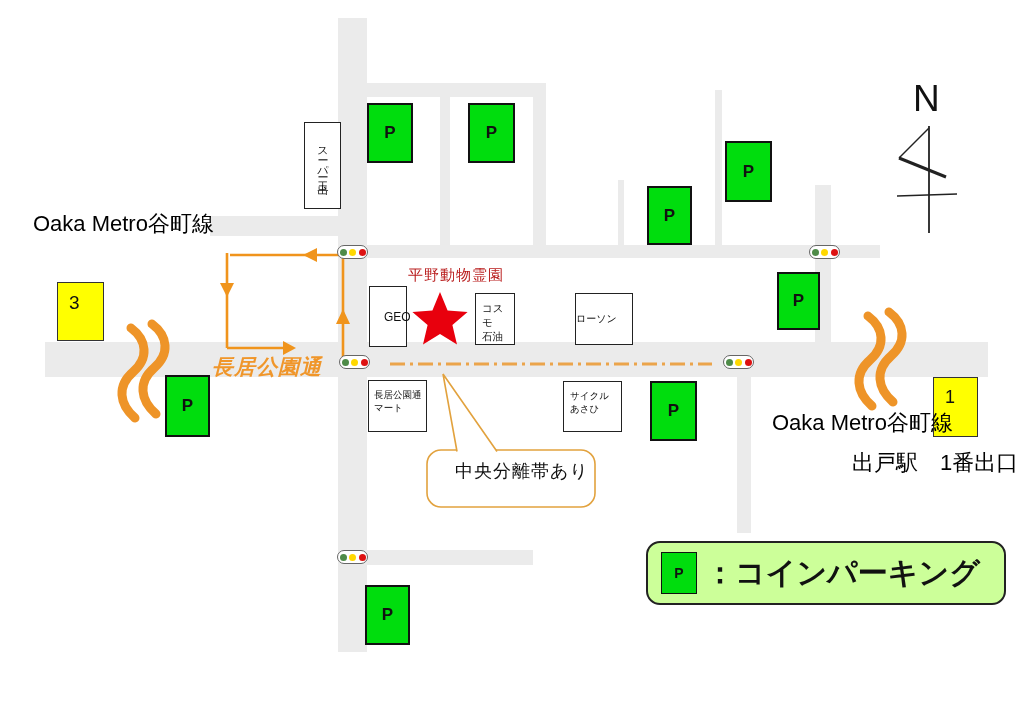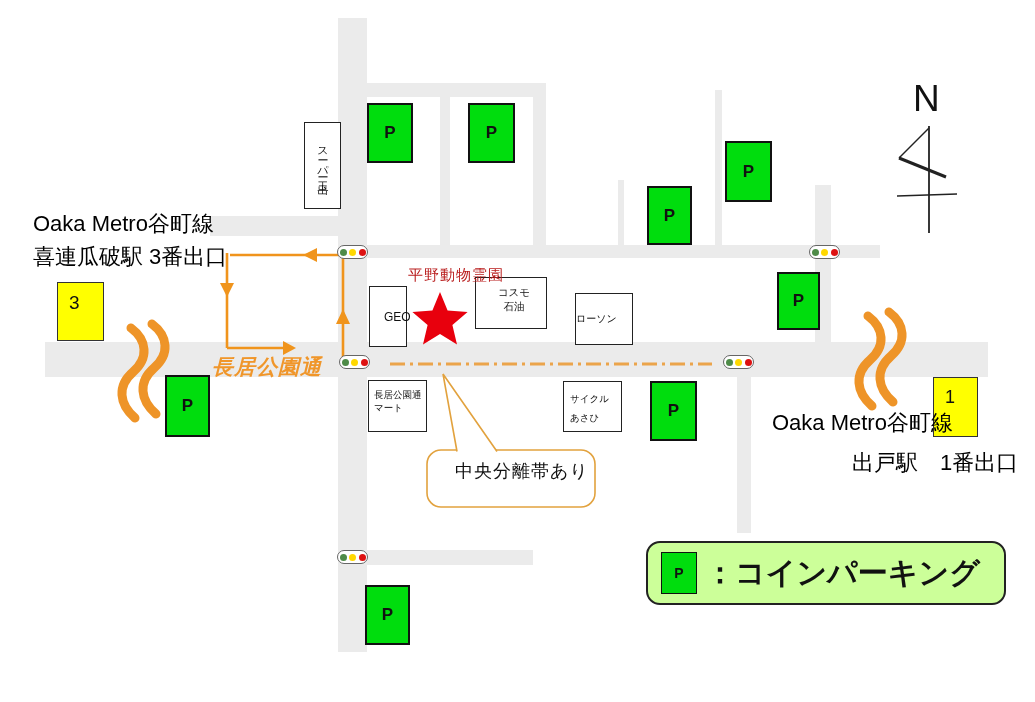--- a/index.html
+++ b/index.html
@@ -118,32 +118,32 @@
   <div class="pbox z3" style="left:165px;top:375px;width:45px;height:62px;">
       <span>P</span>
     </div>
 
   <div class="lm z3" style="left:304px;top:122px;width:37px;height:87px;display:flex;align-items:center;justify-content:center;">
     <span class="vert">スーパー玉出</span>
   </div>
   <div class="lm z3" style="left:369px;top:286px;width:38px;height:61px;display:flex;align-items:center;padding-left:14px;font-size:12px;">
     <span class="txt">GEO</span>
   </div>
-  <div class="lm z3" style="left:475px;top:277px;width:72px;height:52px;padding:7px 0 0 6px;font-size:10.5px;line-height:14px;text-align:center;">
+  <div class="lm z3" style="left:475px;top:293px;width:40px;height:52px;padding:7px 0 0 6px;font-size:10.5px;line-height:14px;">
     <span class="txt">コスモ
 石油</span>
   </div>
   <div class="lm z3" style="left:575px;top:293px;width:58px;height:52px;display:flex;align-items:center;padding-left:0;font-size:10px;">
     <span class="txt">ローソン</span>
   </div>
   <div class="lm z3" style="left:368px;top:380px;width:59px;height:52px;padding:7px 0 0 5px;font-size:9.5px;line-height:13px;">
     <span class="txt">長居公園通
 マート</span>
   </div>
-  <div class="lm z3" style="left:563px;top:381px;width:59px;height:51px;padding:7px 0 0 6px;font-size:9.5px;line-height:19px;">
+  <div class="lm z3" style="left:563px;top:381px;width:59px;height:51px;padding:7px 0 0 6px;font-size:9.5px;line-height:13px;">
     <span class="txt">サイクル
 あさひ</span>
   </div>
 
   <div class="exit-box z3" style="left:57px;top:282px;width:47px;height:59px;">
     <span>3</span>
   </div>
   <div class="exit-box z3" style="left:933px;top:377px;width:45px;height:60px;font-size:18px;">
     <span>1</span>
   </div>
@@ -169,21 +169,20 @@
       <span class="dot r"></span>
     </div>
   <div class="tl z3" style="left:337px;top:550px;">
       <span class="dot g"></span>
       <span class="dot y"></span>
       <span class="dot r"></span>
     </div>
 
   <div class="station z3" style="left:33px;top:207px;">
     <div>Oaka Metro谷町線</div>
-    <div>喜連瓜破駅 3番出口</div>
   </div>
   <div class="station z3" style="left:772px;top:406px;">Oaka Metro谷町線</div>
   <div class="station z3" style="left:852px;top:446px;">出戸駅　1番出口</div>
 
   <div class="label-orange z3" style="left:212px;top:353px;font-style:italic;">長居公園通</div>
 
   <div class="dest-label z3" style="left:408px;top:266px;">平野動物霊園</div>
 
   <div class="compass-n z3">N</div>
 

